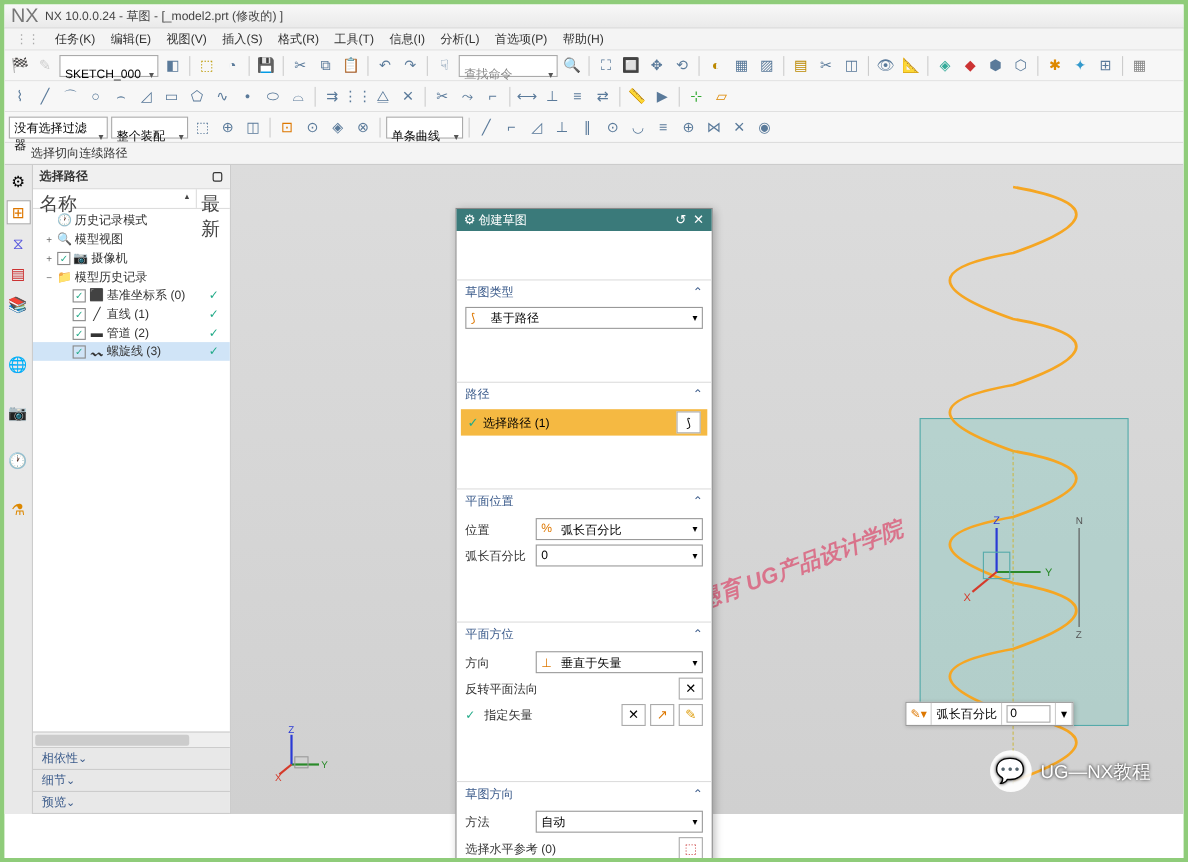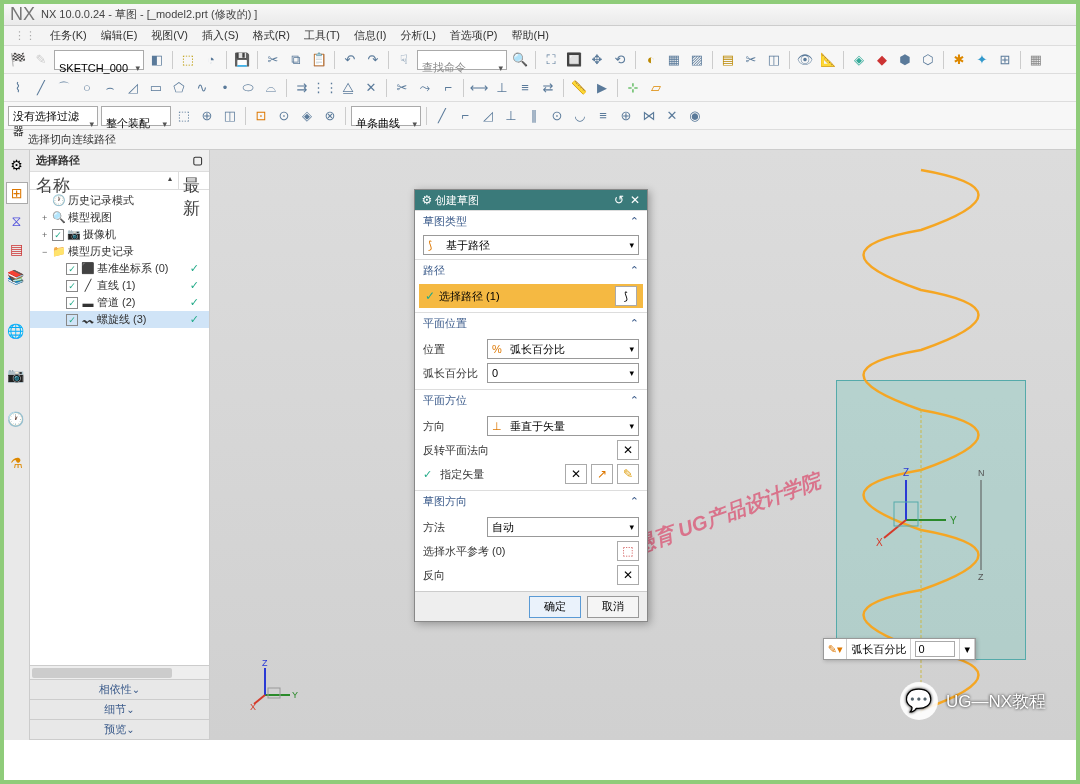--- a/index.html
+++ b/index.html
@@ -24,34 +24,34 @@
 .nav-cols .col1::after { content: "▴"; position: absolute; right: 6px; font-size: 8px; }
 .nav-cols .col2 { width: 30px; padding: 2px 4px; }
 .nav-tree { flex: 1; overflow: auto; padding: 2px 0; }
 .tree-row { display: flex; align-items: center; height: 17px; padding: 0 4px; color: #333; }
 .tree-row .pad { display: inline-block; }
 .tree-row .chk { width: 12px; height: 12px; border: 1px solid #888; margin-right: 3px; display: inline-flex; align-items: center; justify-content: center; font-size: 9px; color: #2a8; }
 .tree-row .ico { width: 14px; text-align: center; margin-right: 2px; font-size: 11px; }
 .tree-row .ok { color: #2a8; margin-left: auto; margin-right: 6px; font-size: 11px; }
 .tree-row.sel { background: #d0e4f7; }
 .nav-accordion { border-top: 1px solid #ccc; }
-.acc-item { height: 20px; background: #e8e8e8; border-bottom: 1px solid #ccc; display: flex; align-items: center; justify-content: center; padding: 0 8px; color: #3a5a8a; }
+.acc-item { height: 20px; background: #e8e8e8; border-bottom: 1px solid #ccc; display: flex; align-items: center; justify-content: flex-start; padding: 0 8px; color: #3a5a8a; }
 .acc-item .chev { font-size: 10px; color: #3a5a8a; }
 .viewport { flex: 1; background: linear-gradient(#dcdcdc,#d0d0d0); position: relative; overflow: hidden; }
 .helix { position: absolute; right: 30px; top: 10px; width: 250px; height: 560px; }
 .helix svg { width: 100%; height: 100%; }
 .plane { position: absolute; right: 50px; top: 230px; width: 190px; height: 280px; background: rgba(120,200,190,0.35); border: 1px solid #5aa; }
 .triad { position: absolute; left: 40px; bottom: 30px; width: 50px; height: 50px; }
 .watermark { position: absolute; left: 420px; top: 350px; transform: rotate(-20deg); color: rgba(220,50,90,0.6); font-size: 20px; font-style: italic; font-weight: bold; pointer-events: none; }
 .dialog { position: absolute; left: 410px; top: 185px; width: 234px; background: #fff; border: 1px solid #888; box-shadow: 2px 2px 8px rgba(0,0,0,0.3); }
 .dlg-title { height: 20px; background: #3a7a7a; color: #fff; display: flex; align-items: center; padding: 0 4px; font-size: 11px; }
 .dlg-title .spacer { flex: 1; }
 .dlg-title .tbtn { width: 16px; height: 16px; display: inline-flex; align-items: center; justify-content: center; color: #fff; font-size: 12px; }
 .dlg-body { padding: 0; }
-.dlg-section { border-top: 1px solid #ddd; }
+.dlg-section { border-top: 1px solid #ddd; margin-top: 44px; }
 .dlg-sec-head { height: 20px; display: flex; align-items: center; padding: 0 8px; color: #3a5a8a; font-size: 11px; justify-content: space-between; }
 .dlg-sec-head .chev { font-size: 11px; color: #3a5a8a; }
 .dlg-sec-body { padding: 4px 8px; }
 .dlg-row { display: flex; align-items: center; height: 24px; gap: 4px; }
 .dlg-row label { flex: 0 0 60px; color: #333; }
 .dlg-select { flex: 1; height: 20px; border: 1px solid #999; background: #fff; position: relative; display: flex; align-items: center; padding: 0 4px; }
 .dlg-select::after { content: "▾"; position: absolute; right: 4px; font-size: 9px; }
 .dlg-select .sico { width: 14px; margin-right: 4px; font-size: 11px; }
 .dlg-highlight { background: #f5b942; height: 24px; display: flex; align-items: center; padding: 0 6px; margin: 2px 0; }
 .dlg-highlight .chk { color: #2a8; margin-right: 4px; font-size: 12px; }

